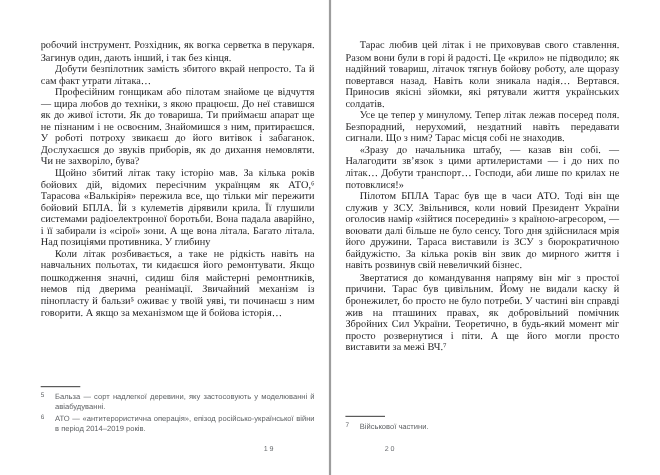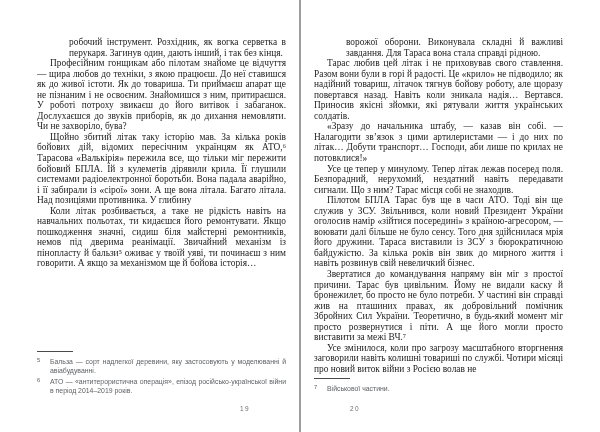--- a/index.html
+++ b/index.html
@@ -25,21 +25,21 @@
     width: 249px;
     font-size: 9.4px;
     line-height: 10.55px;
     text-align: justify;
     color: #1d1d1f;
     overflow: hidden;
   }
   .left-body  { left: 37px;  height: 313px; }
   .right-body { left: 314px; height: 339px; }
   .body-text p { margin: 0; text-indent: 13px; }
-  .body-text p.cont { text-indent: 0; margin-left: 32px; }
+  .body-text p.cont { text-indent: 0; }
   .footnotes {
     position: absolute;
     width: 249px;
     font-family: "Liberation Sans", sans-serif;
     font-size: 6.9px;
     line-height: 9px;
     color: #5c5f62;
   }
   .left-foot  { left: 37px;  top: 351px; }
   .right-foot { left: 314px; top: 378px; }
@@ -70,20 +70,21 @@
   .pn-left  { left: 232px; }
   .pn-right { left: 342px; }
 </style>
 </head>
 <body>
 
 <div class="screen">
 
   <div class="body-text left-body" lang="uk">
     <p class="cont">робочий інструмент. Розхідник, як вогка серветка в перукаря. Загинув один, дають інший, і так без кінця.</p>
+    <p>Добути безпілотник замість збитого вкрай непросто. Та й сам факт утрати літака…</p>
     <p>Професійним гонщикам або пілотам знайоме це відчуття — щира любов до техніки, з якою працюєш. До неї ставишся як до живої істоти. Як до товариша. Ти приймаєш апарат ще не пізнаним і не освоєним. Знайомишся з ним, притираєшся. У роботі потроху звикаєш до його витівок і забаганок. Дослухаєшся до звуків приборів, як до дихання немовляти. Чи не захворіло, бува?</p>
     <p>Щойно збитий літак таку історію мав. За кілька років бойових дій, відомих пересічним українцям як АТО,⁶ Тарасова «Валькірія» пережила все, що тільки міг пережити бойовий БПЛА. Їй з кулеметів дірявили крила. Її глушили системами радіоелектронної боротьби. Вона падала аварійно, і її забирали із «сірої» зони. А ще вона літала. Багато літала. Над позиціями противника. У глибину</p>
     <p>Коли літак розбивається, а таке не рідкість навіть на навчальних польотах, ти кидаєшся його ремонтувати. Якщо пошкодження значні, сидиш біля майстерні ремонтників, немов під дверима реанімації. Звичайний механізм із пінопласту й бальзи⁵ оживає у твоїй уяві, ти починаєш з ним говорити. А якщо за механізмом ще й бойова історія…</p>
   </div>
 
   <div class="footnotes left-foot">
     <div class="fn-rule"></div>
     <div class="footnote">
       <span class="fn-num">5</span>
       <span class="fn-text">Бальза — сорт надлегкої деревини, яку застосовують у моделюванні й авіабудуванні.</span>
@@ -92,27 +93,25 @@
       <span class="fn-num">6</span>
       <span class="fn-text">АТО — «антитерористична операція», епізод російсько-української війни в період 2014–2019 років.</span>
     </div>
   </div>
 
   <div class="page-number pn-left">19</div>
 
   <div class="spine"></div>
 
   <div class="body-text right-body" lang="uk">
-    <p class="cont">ворожої оборони. Виконувала складні й важливі завдання. Для Тараса вона стала справді рідною.</p>
     <p>Тарас любив цей літак і не приховував свого ставлення. Разом вони були в горі й радості. Це «крило» не підводило; як надійний товариш, літачок тягнув бойову роботу, але щоразу повертався назад. Навіть коли зникала надія… Вертався. Приносив якісні зйомки, які рятували життя українських солдатів.</p>
+    <p>Усе це тепер у минулому. Тепер літак лежав посеред поля. Безпорадний, нерухомий, нездатний навіть передавати сигнали. Що з ним? Тарас місця собі не знаходив.</p>
     <p>«Зразу до начальника штабу, — казав він собі. — Налагодити зв’язок з цими артилеристами — і до них по літак… Добути транспорт… Господи, аби лише по крилах не потовклися!»</p>
-    <p>Усе це тепер у минулому. Тепер літак лежав посеред поля. Безпорадний, нерухомий, нездатний навіть передавати сигнали. Що з ним? Тарас місця собі не знаходив.</p>
     <p>Пілотом БПЛА Тарас був ще в часи АТО. Тоді він ще служив у ЗСУ. Звільнився, коли новий Президент України оголосив намір «зійтися посередині» з країною-агресором, — воювати далі більше не було сенсу. Того дня здійснилася мрія його дружини. Тараса виставили із ЗСУ з бюрократичною байдужістю. За кілька років він звик до мирного життя і навіть розвинув свій невеличкий бізнес.</p>
     <p>Звертатися до командування напряму він міг з простої причини. Тарас був цивільним. Йому не видали каску й бронежилет, бо просто не було потреби. У частині він справді жив на пташиних правах, як добровільний помічник Збройних Сил України. Теоретично, в будь-який момент міг просто розвернутися і піти. А ще його могли просто виставити за межі ВЧ.⁷</p>
-    <p>Усе змінилося, коли про загрозу масштабного вторгнення заговорили навіть колишні товариші по службі. Чотири місяці про новий виток війни з Росією волав не</p>
   </div>
 
   <div class="footnotes right-foot">
     <div class="fn-rule"></div>
     <div class="footnote">
       <span class="fn-num">7</span>
       <span class="fn-text">Військової частини.</span>
     </div>
   </div>
 

